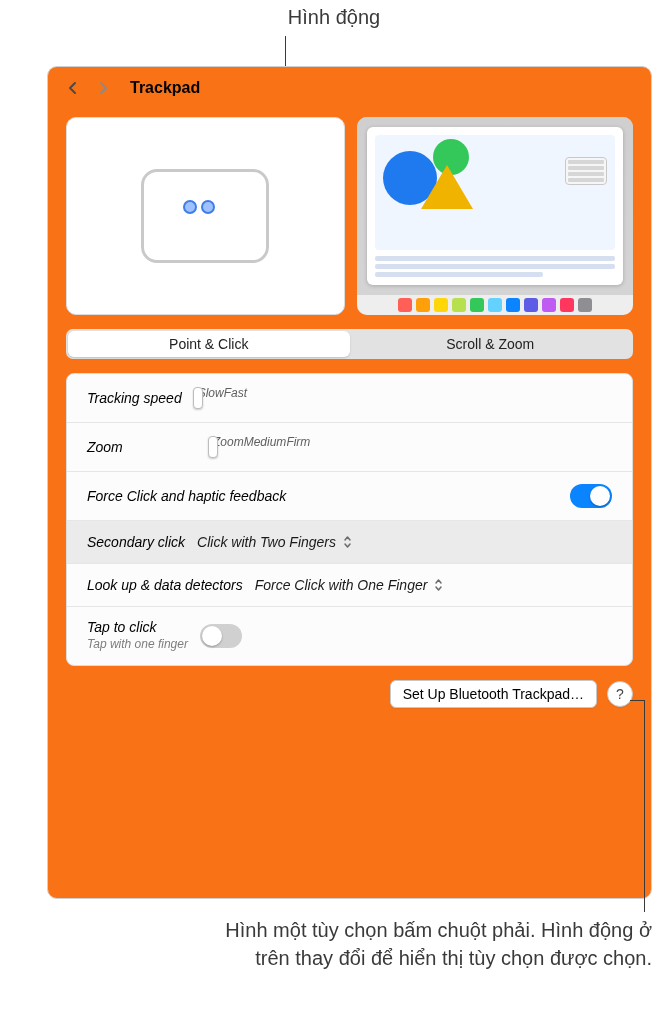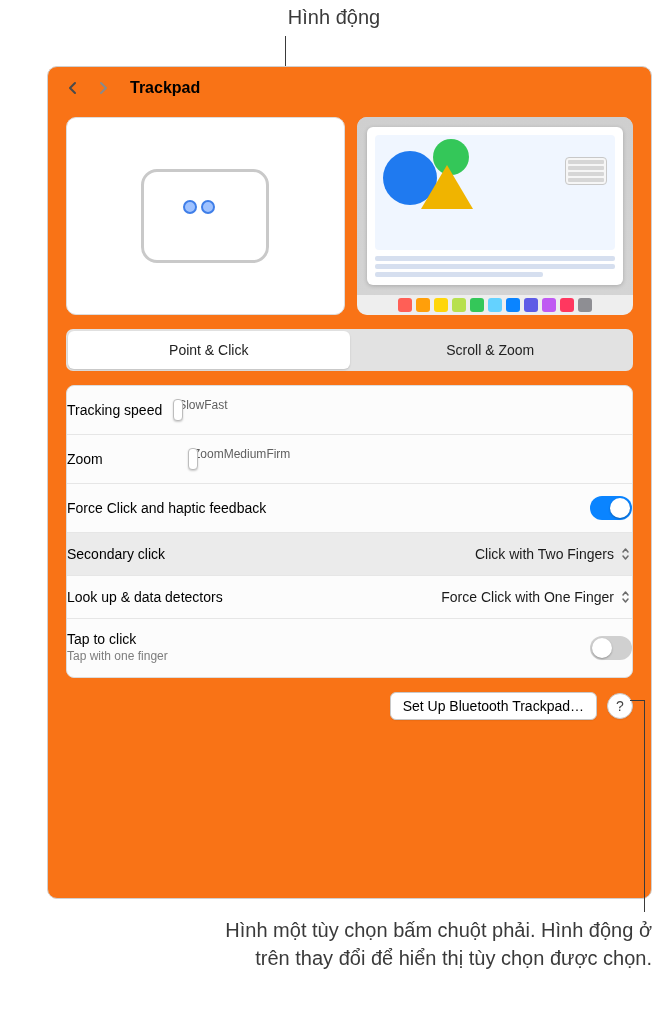--- a/index.html
+++ b/index.html
@@ -174,21 +174,21 @@
   .tabs {
     display:flex;
     margin: 4px 18px 0 18px;
     background: #e2e2e2;
     border-radius: 7px;
     padding: 2px;
   }
   .tab {
     flex:1;
     text-align:center;
-    padding: 11px 0;
+    padding: 5px 0;
     font-size: 14px;
     border-radius: 6px;
     color: #222;
     position: relative;
   }
   .tab.active {
     background: #fff;
     box-shadow: 0 1px 2px rgba(0,0,0,0.15);
     font-weight: 500;
   }
@@ -200,38 +200,38 @@
   }
 
   
   .settings {
     margin: 14px 18px 0 18px;
     background: #fcfcfc;
     border: 1px solid #dcdcdc;
     border-radius: 8px;
   }
   .row {
-    padding: 12px 0;
+    padding: 12px 20px;
     border-bottom: 1px solid #e6e6e6;
+    font-style: italic;
   }
   .row:last-child { border-bottom: none; }
   .row-label {
     font-size: 14px;
     color: #000;
   }
   .row-sub {
     font-size: 12px;
     color: #7d7d7d;
     margin-top: 2px;
     line-height: 1.3;
   }
   .row-flex {
     display:flex;
     align-items:center;
-    justify-content:space-between;
     gap: 12px;
   }
 
   .slider-row {
     display:flex;
     align-items:center;
     gap: 16px;
   }
   .slider-wrap {
     flex:1;

